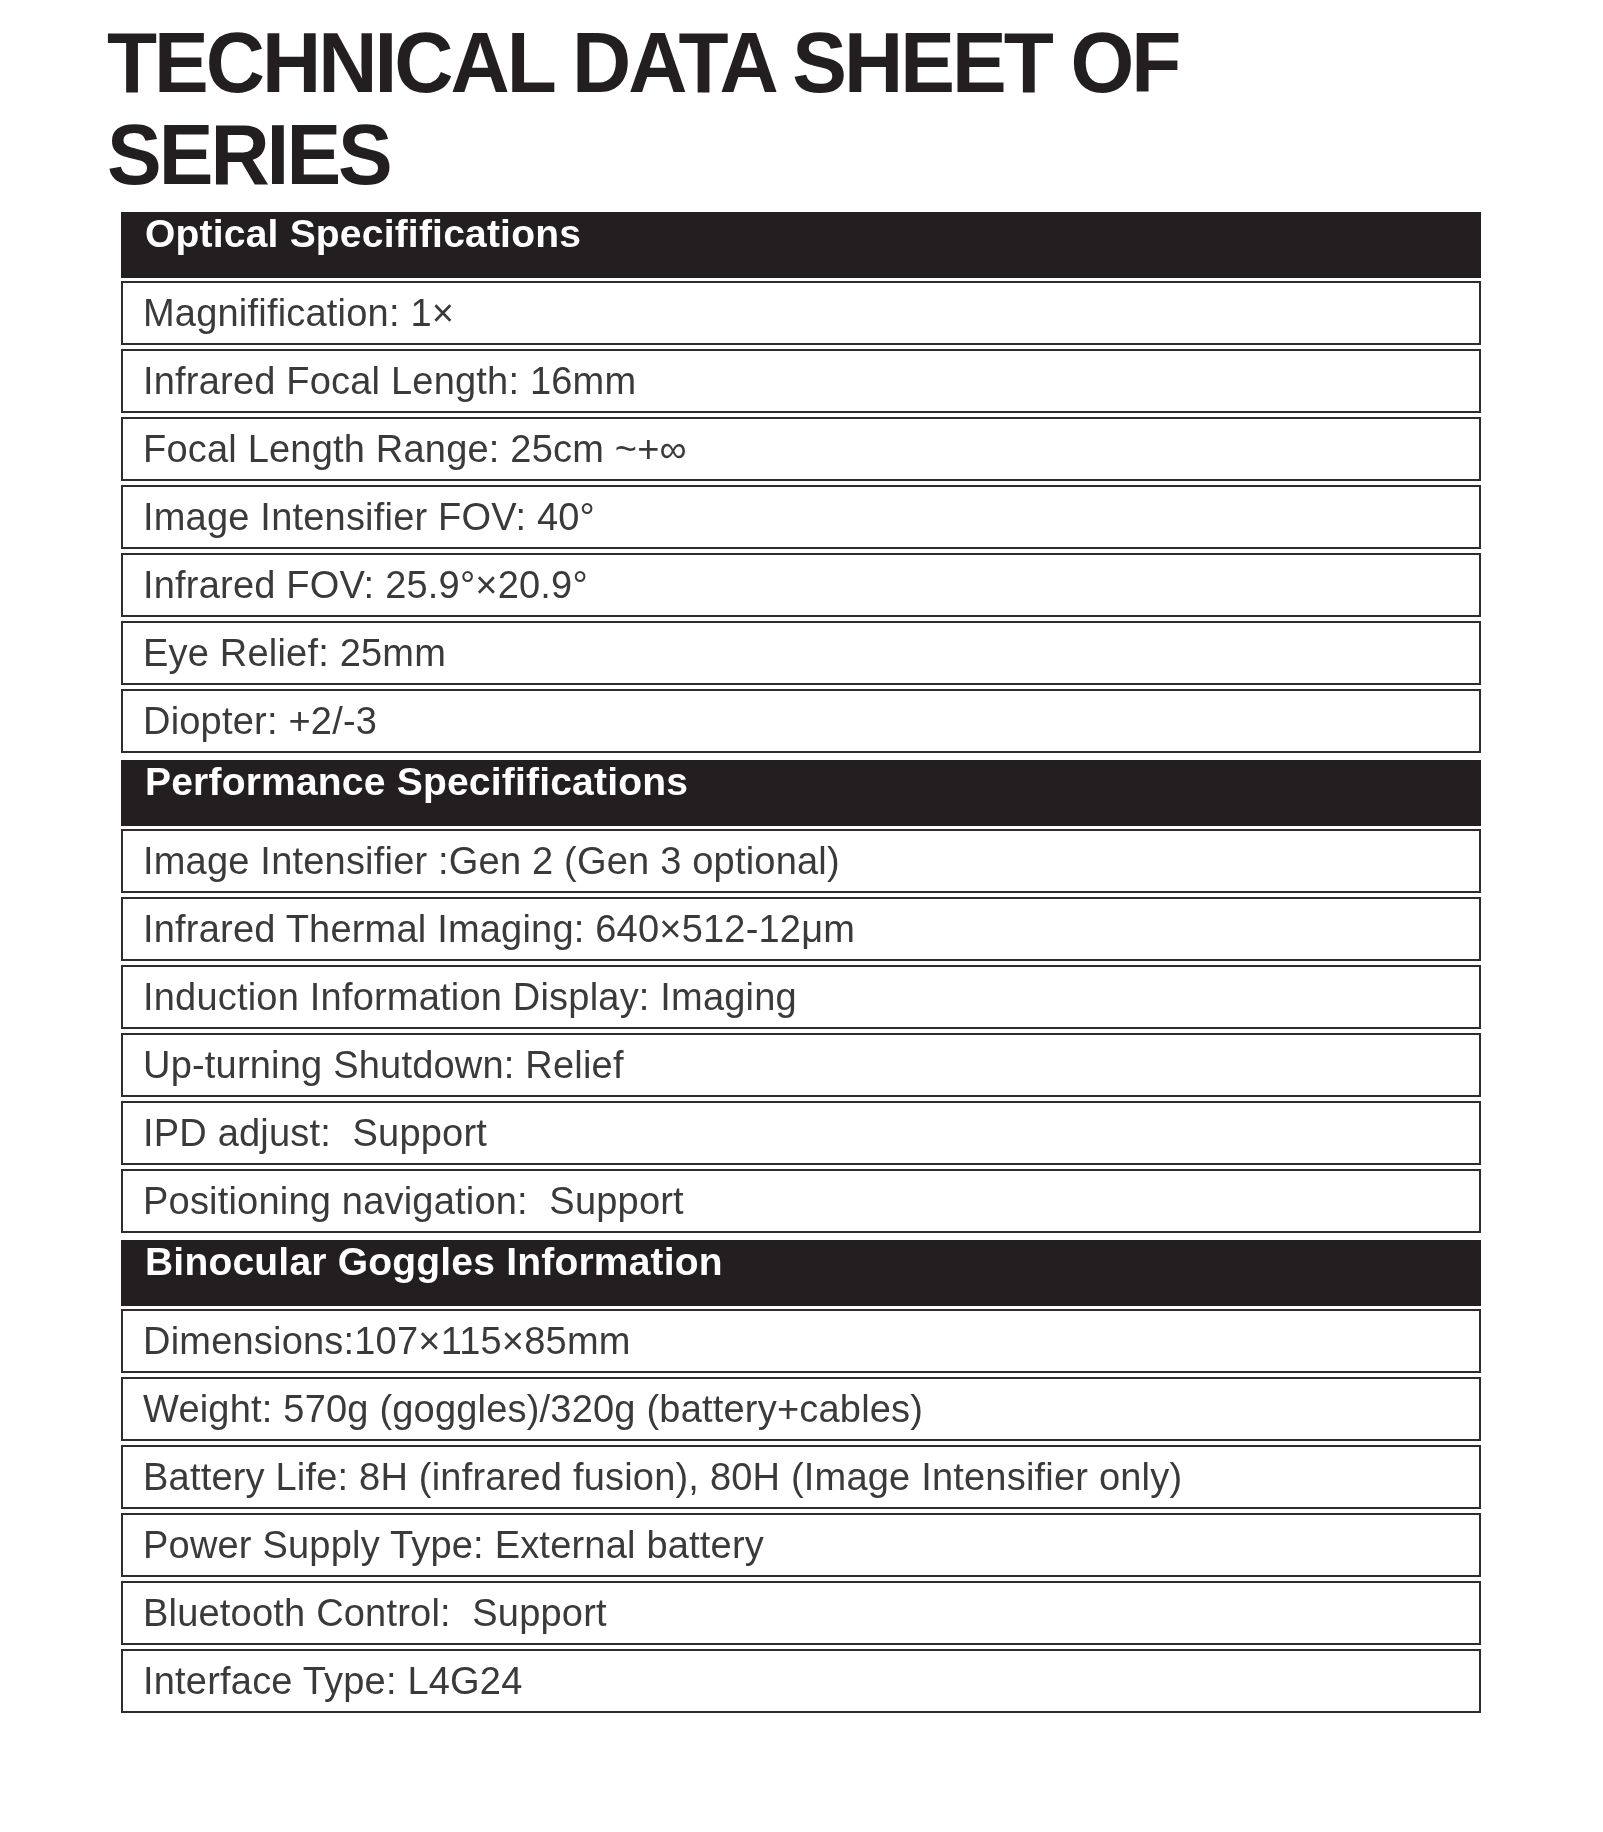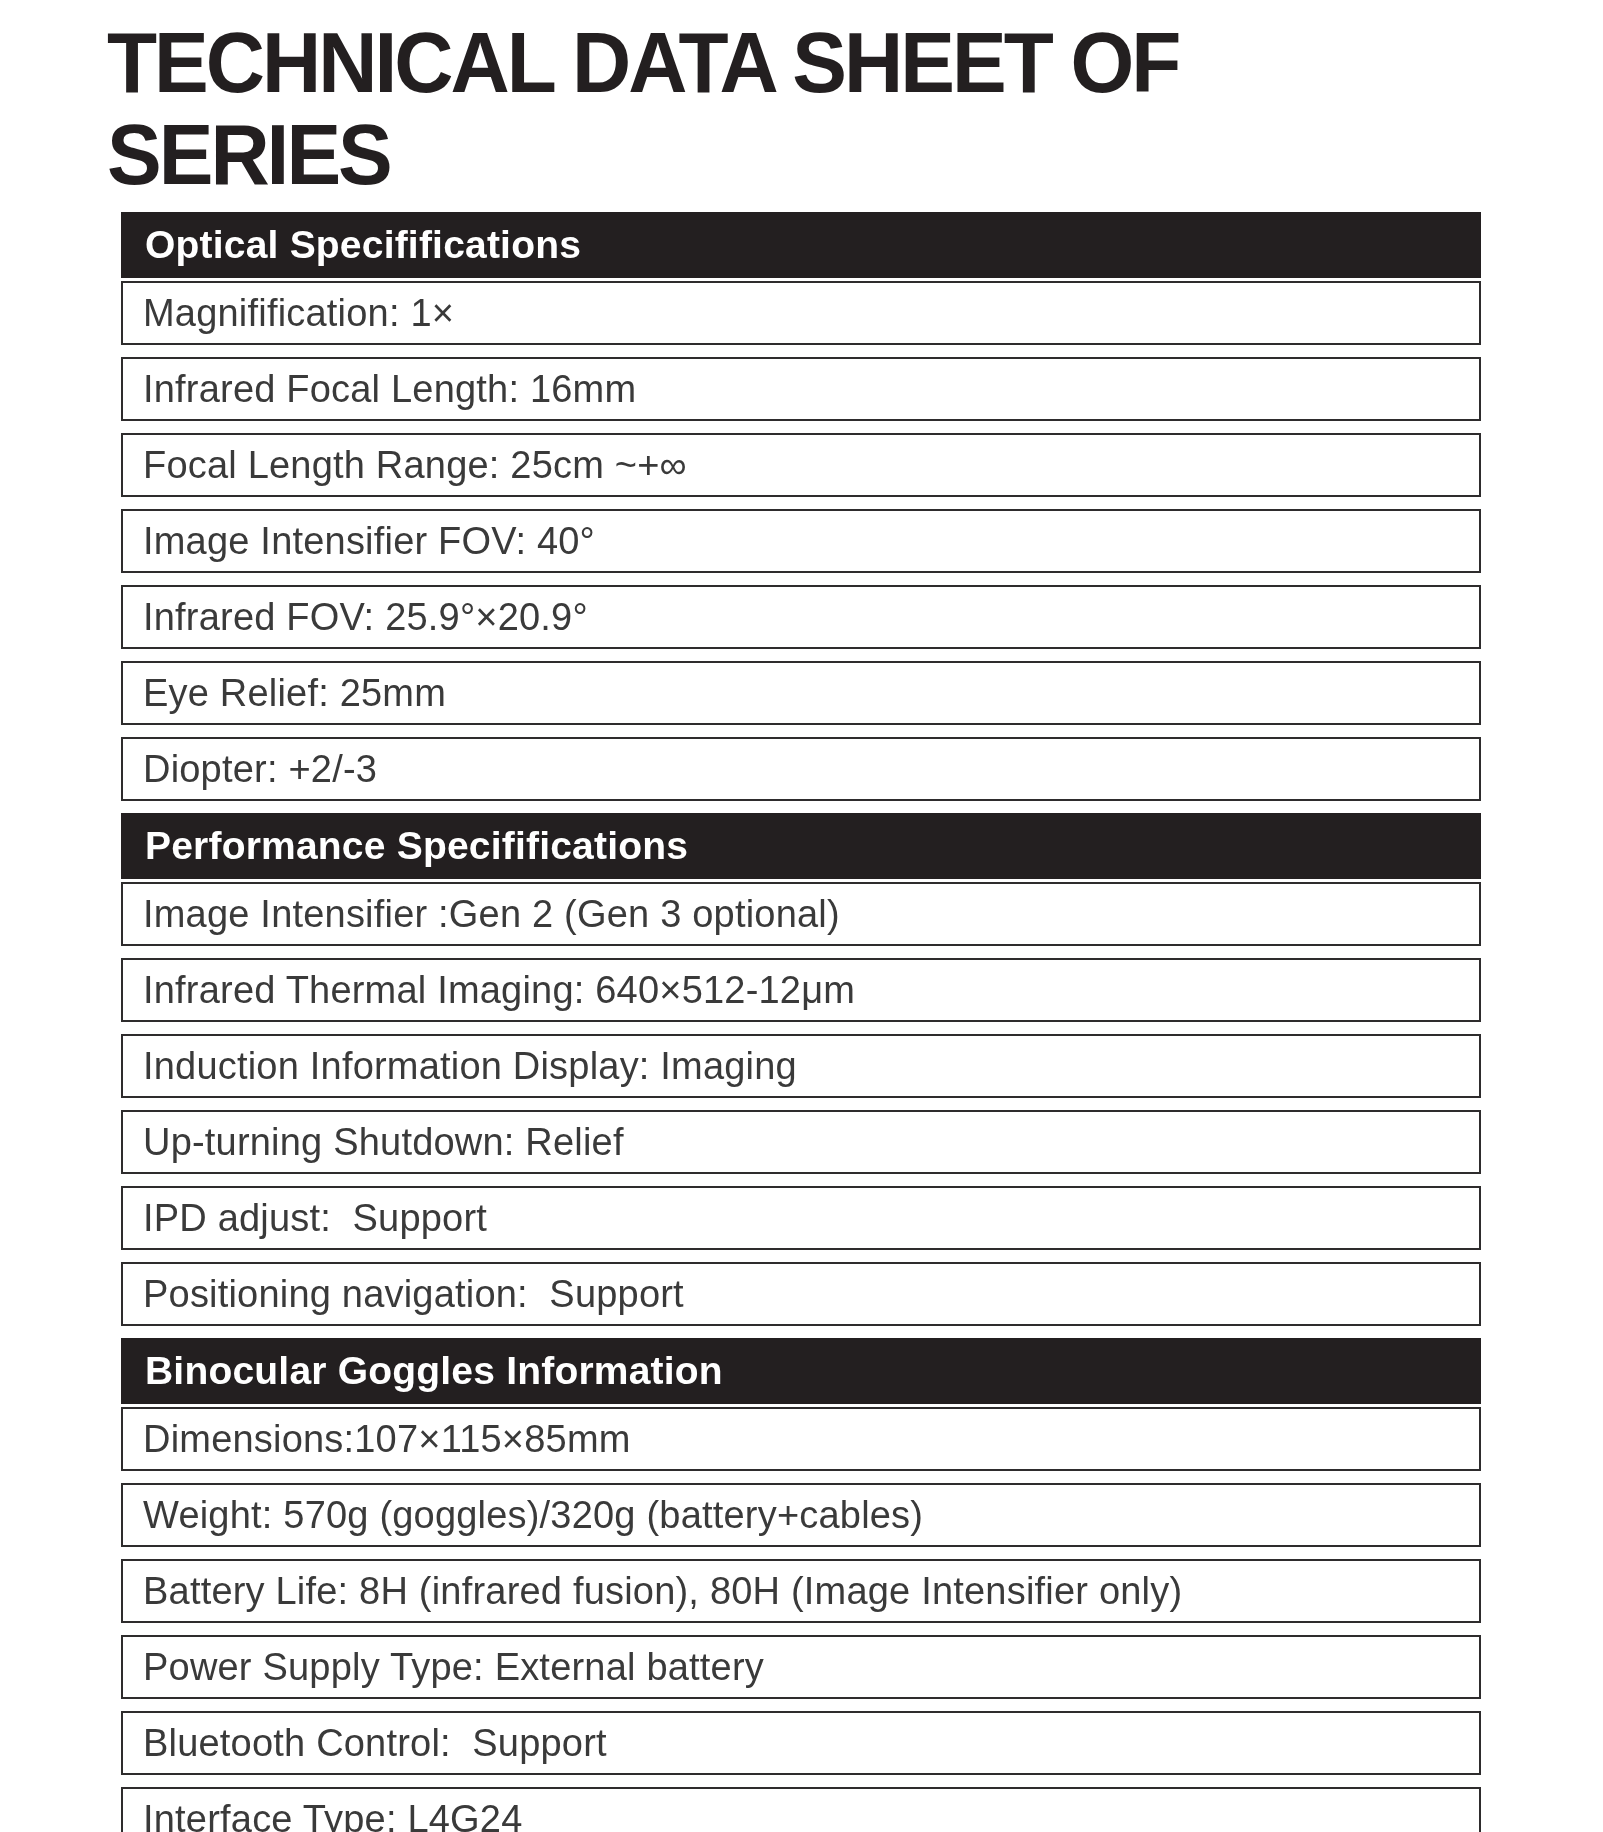--- a/index.html
+++ b/index.html
@@ -34,40 +34,40 @@
     position: absolute;
     left: 121px;
     top: 212px;
     width: 1360px;
   }
   .section-header {
     background: #231f20;
     color: #ffffff;
     height: 66px;
     display: flex;
-    align-items: center;
+    align-items: flex-start;
     padding-left: 24px;
     box-sizing: border-box;
     font-size: 39px;
     font-weight: 700;
     letter-spacing: 0.2px;
     margin-bottom: 3px;
   }
   .section-header.gap-above {
     margin-top: 7px;
   }
   .spec-row {
     background: #ffffff;
     border: 2px solid #2e2c2d;
     height: 64px;
     box-sizing: border-box;
     display: flex;
     align-items: center;
     padding-left: 20px;
-    margin-bottom: 12px;
+    margin-bottom: 4px;
     color: #3a3a3a;
     font-size: 38px;
     font-weight: 400;
     letter-spacing: 0.2px;
     white-space: pre;
   }
   .spec-row:last-child {
     margin-bottom: 0;
   }
 </style>

